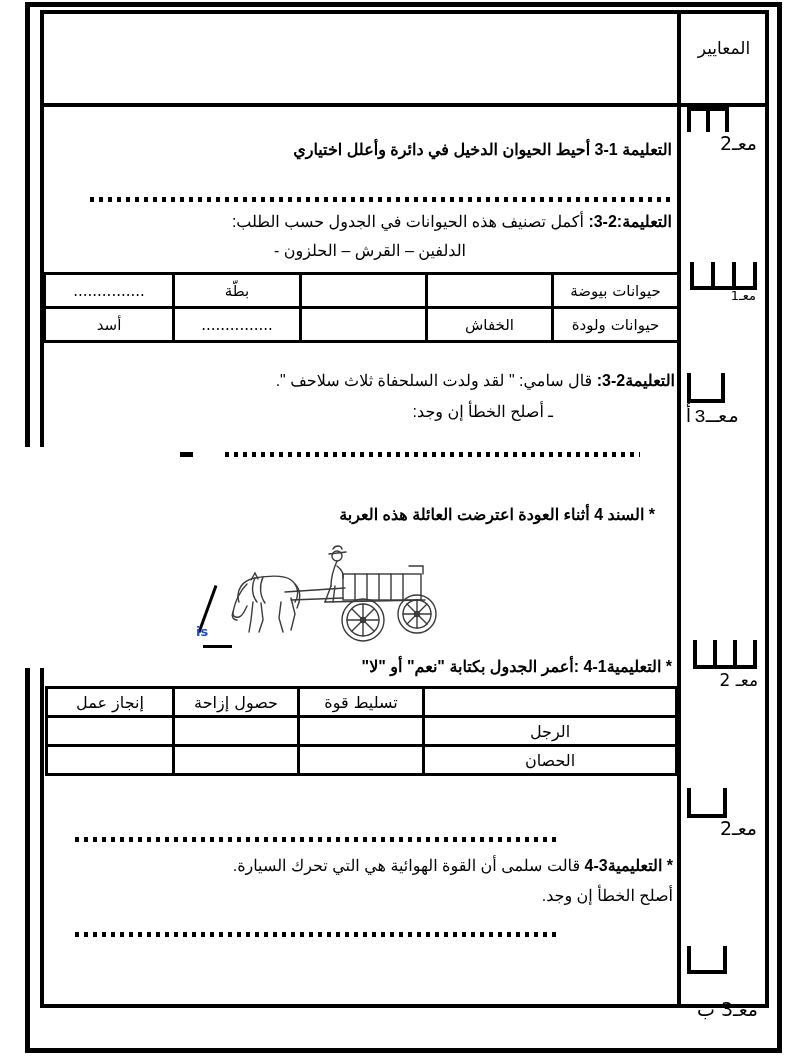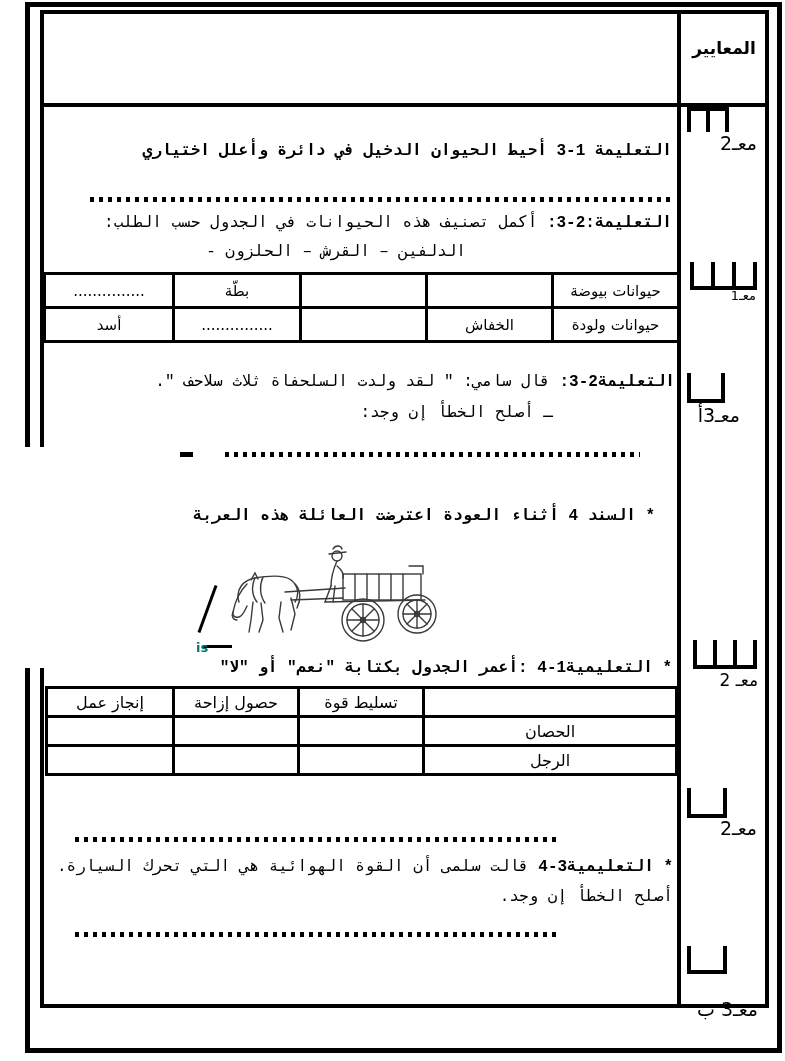--- a/index.html
+++ b/index.html
@@ -1,21 +1,21 @@
 <!DOCTYPE html>
 <html><head>
 <meta charset="utf-8">
 <title>Exam Sheet</title>
 <style>
   html,body{margin:0;padding:0;background:#fff;}
   .page{position:relative;width:785px;height:1061px;background:#fff;overflow:hidden;
         font-family:"DejaVu Sans",sans-serif;color:#000;}
   .line{position:absolute;background:#000;}
   .ar{position:absolute;direction:rtl;text-align:right;white-space:nowrap;
-      font-family:Liberation Mono, monospace;color:#000;font-size:16px;}
+      font-family:Liberation Sans, sans-serif;color:#000;font-size:16px;}
   .b{font-weight:bold;}
   .dots{position:absolute;height:5px;
         background:repeating-linear-gradient(90deg,#000 0 4.5px,transparent 4.5px 9px);}
   table.x{position:absolute;border-collapse:collapse;direction:rtl;table-layout:fixed;
         font-family:"DejaVu Sans",sans-serif;}
   table.x td{border:3px solid #000;text-align:center;padding:0 3px;overflow:hidden;}
   #table1 td{height:31px;font-size:15px;}
   #table2 td{height:26px;font-size:16px;}
   .comb{position:absolute;display:flex;}
   .comb>i{display:block;flex:1;}
@@ -40,39 +40,39 @@
   <div class="line" style="left:25px;top:668px;width:5px;height:385px;"></div>
 
   <div class="line" style="left:40px;top:10px;width:729px;height:4px;"></div>
   <div class="line" style="left:765px;top:10px;width:4px;height:998px;"></div>
   <div class="line" style="left:40px;top:1004px;width:729px;height:4px;"></div>
   <div class="line" style="left:40px;top:10px;width:4px;height:437px;"></div>
   <div class="line" style="left:40px;top:668px;width:4px;height:340px;"></div>
   <div class="line" style="left:677px;top:10px;width:4px;height:998px;"></div>
   <div class="line" style="left:40px;top:103px;width:729px;height:4px;"></div>
 
-  <div class="crit b" style="left:683px;top:38px;width:82px;text-align:center;font-size:17px;font-weight:bold;">المعايير</div>
+  <div class="crit b" style="left:683px;top:38px;width:82px;text-align:center;font-size:17px;font-weight:normal;">المعايير</div>
 
   <div class="comb ob" style="left:687px;top:107px;width:42px;height:21px;">
       <i></i>
       <i></i>
     </div>
   <div class="crit" style="right:28px;top:132px;">معـ2</div>
 
   <div class="comb ot" style="left:690px;top:262px;width:67px;height:24px;">
       <i></i>
       <i></i>
       <i></i>
     </div>
   <div class="crit" style="right:29px;top:288px;font-size:13px;">معـ1</div>
 
   <div class="comb ot" style="left:687px;top:373px;width:38px;height:26px;">
       <i></i>
     </div>
-  <div class="crit" style="right:45px;top:404px;">معـ3أ</div>
+  <div class="crit" style="right:45px;top:404px;font-family:Liberation Mono, monospace;">معـ3أ</div>
 
   <div class="comb ot" style="left:693px;top:640px;width:64px;height:25px;">
       <i></i>
       <i></i>
       <i></i>
     </div>
   <div class="crit" style="right:27px;top:670px;font-size:17px;">معـ 2</div>
 
   <div class="comb ot" style="left:687px;top:788px;width:40px;height:26px;">
       <i></i>
@@ -160,46 +160,46 @@
       <path d="M138 64 L138 96 M122 80 L154 80 M127 69 L149 91 M149 69 L127 91"></path>
       <circle cx="192" cy="74" r="19"></circle>
       <circle cx="192" cy="74" r="14"></circle>
       <circle cx="192" cy="74" r="2.5"></circle>
       <path d="M192 60 L192 88 M178 74 L206 74 M182 64 L202 84 M202 64 L182 84"></path>
     </g>
   </svg>
 
   <div class="mark" style="left:206px;top:584px;width:3px;height:50px;transform:rotate(20deg);"></div>
   <div class="mark" style="left:203px;top:645px;width:29px;height:3px;"></div>
-  <div style="position:absolute;left:196px;top:640px;color:#0f766e;font-size:13px;font-weight:bold;font-family:'DejaVu Sans',sans-serif;">is</div>
+  <div style="position:absolute;left:196px;top:624px;color:#1d4ed8;font-size:13px;font-weight:bold;font-family:'DejaVu Sans',sans-serif;">is</div>
 
   <div class="ar b" style="right:113px;top:657px;">* التعليمية1-4 :أعمر الجدول بكتابة "نعم" أو "لا"</div>
 
   <table class="x" id="table2" style="left:45px;top:686px;width:630px;">
     <colgroup>
         <col style="width:253px">
         <col style="width:125px">
         <col style="width:125px">
         <col style="width:127px">
       </colgroup>
     <tbody>
         <tr>
       <td></td>
       <td>تسليط قوة</td>
       <td>حصول إزاحة</td>
       <td>إنجاز عمل</td>
     </tr>
     <tr>
+      <td>الرجل</td>
+      <td></td>
+      <td></td>
+      <td></td>
+    </tr>
+    <tr>
       <td>الحصان</td>
-      <td></td>
-      <td></td>
-      <td></td>
-    </tr>
-    <tr>
-      <td>الرجل</td>
       <td></td>
       <td></td>
       <td></td>
     </tr>
   </tbody>
     </table>
 
 
   <div class="dots" style="left:75px;top:837px;width:482px;"></div>
 

